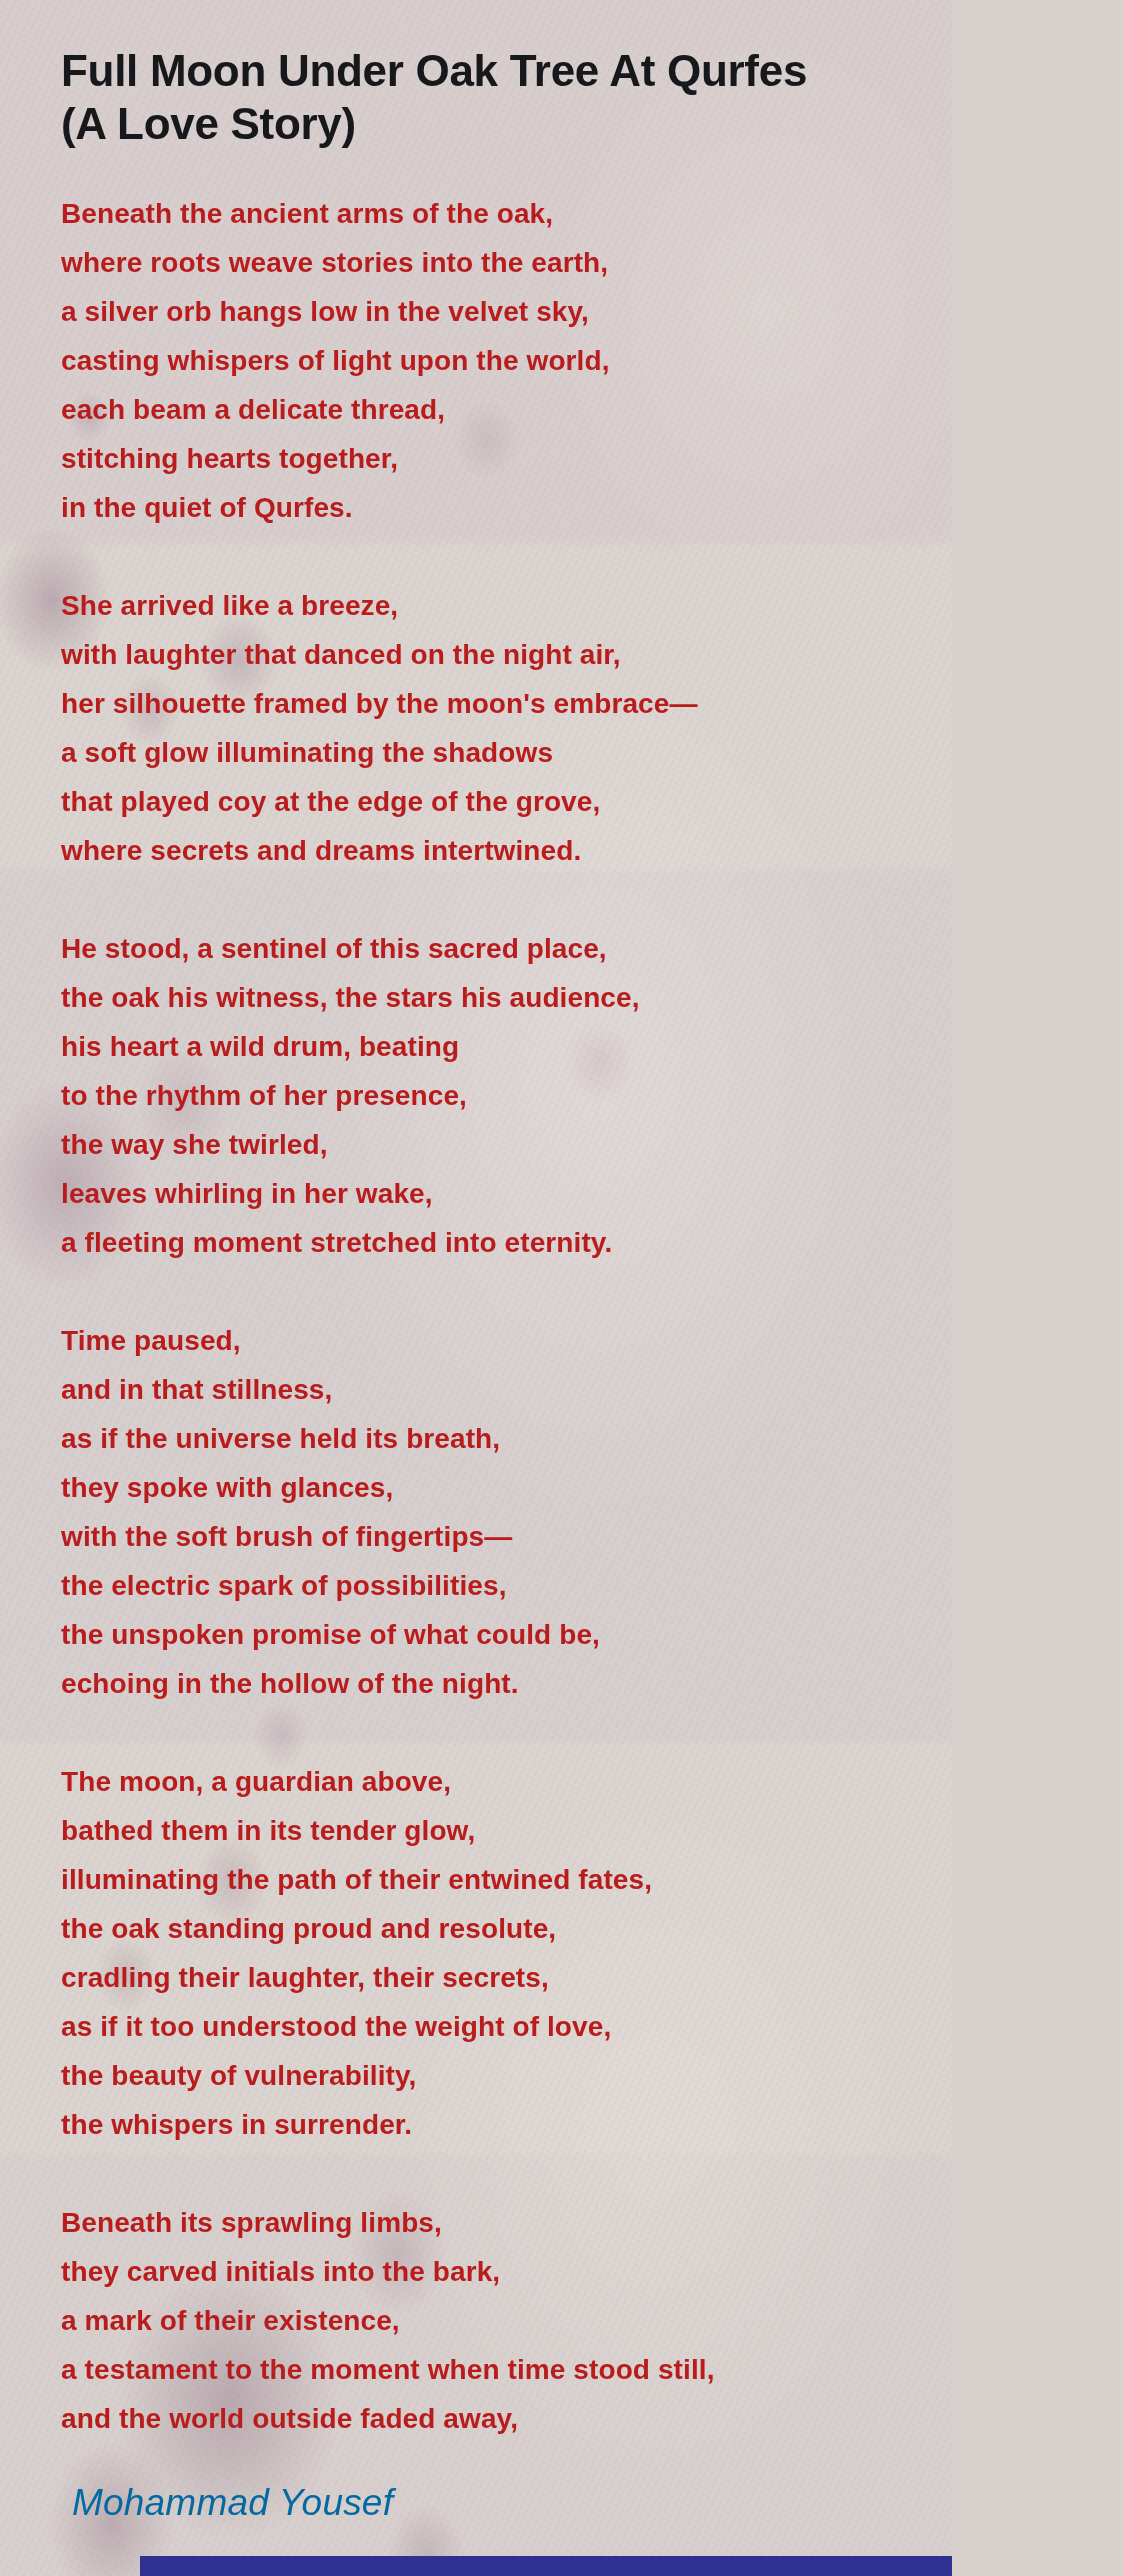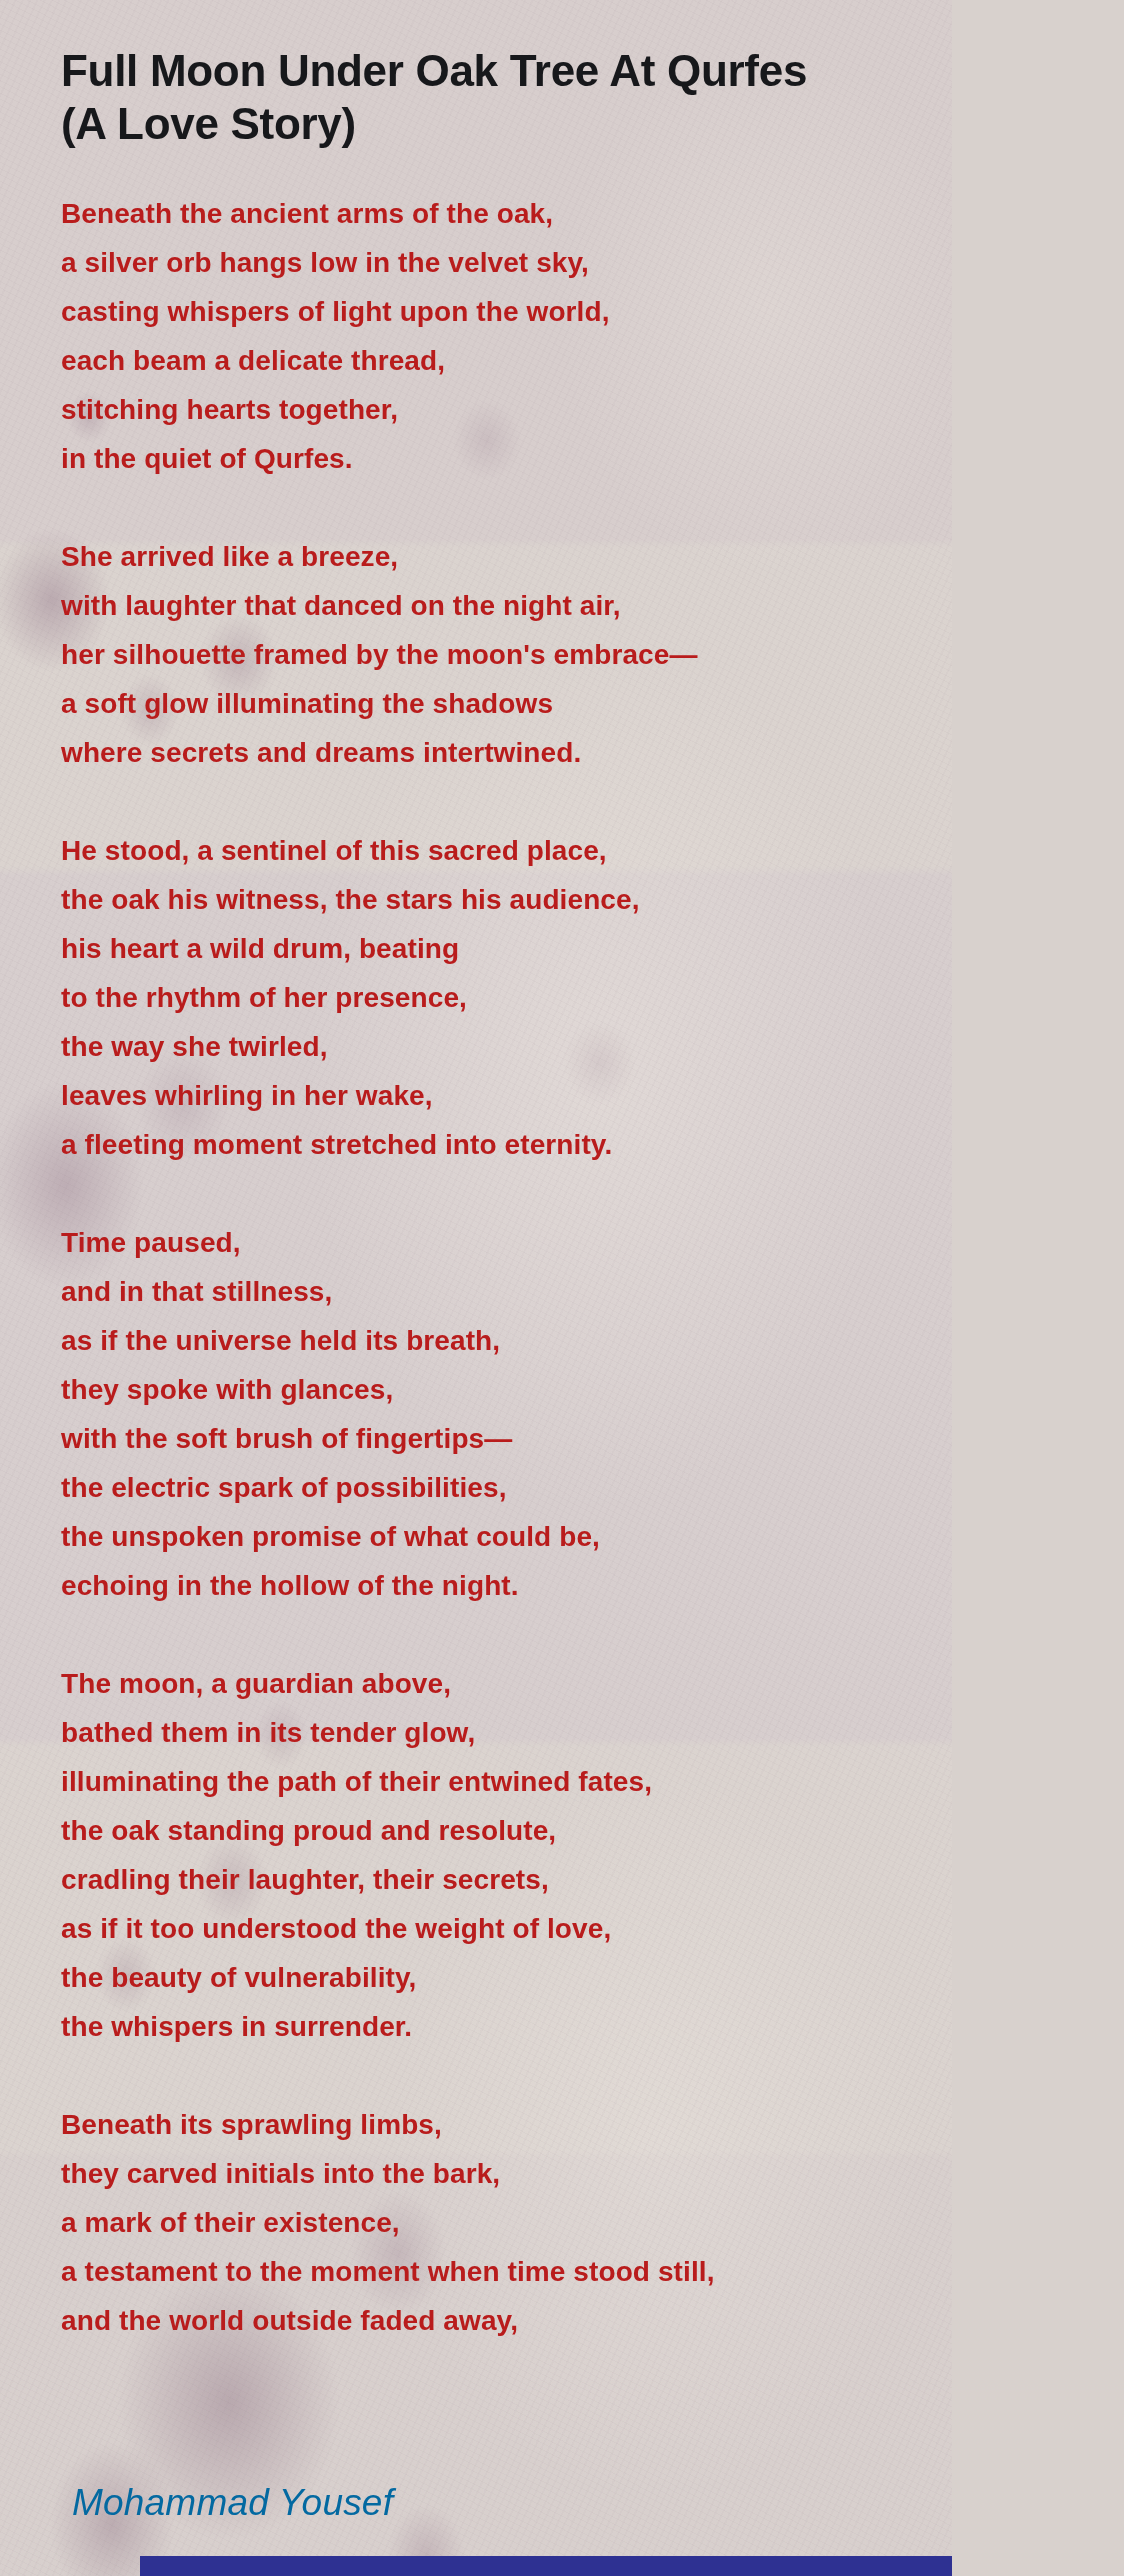--- a/index.html
+++ b/index.html
@@ -107,31 +107,33 @@
   <div class="texture"></div>
 
   <h1 class="title">
     <span class="tline">Full Moon Under Oak Tree At Qurfes</span>
     <span class="tline">(A Love Story)</span>
   </h1>
 
   <div class="poem">
       <div class="stanza">
         <div class="line">Beneath the ancient arms of the oak,</div>
+        <div class="line">where roots weave stories into the earth,</div>
         <div class="line">a silver orb hangs low in the velvet sky,</div>
         <div class="line">casting whispers of light upon the world,</div>
         <div class="line">each beam a delicate thread,</div>
         <div class="line">stitching hearts together,</div>
         <div class="line">in the quiet of Qurfes.</div>
       </div>
       <div class="stanza">
         <div class="line">She arrived like a breeze,</div>
         <div class="line">with laughter that danced on the night air,</div>
         <div class="line">her silhouette framed by the moon's embrace—</div>
         <div class="line">a soft glow illuminating the shadows</div>
+        <div class="line">that played coy at the edge of the grove,</div>
         <div class="line">where secrets and dreams intertwined.</div>
       </div>
       <div class="stanza">
         <div class="line">He stood, a sentinel of this sacred place,</div>
         <div class="line">the oak his witness, the stars his audience,</div>
         <div class="line">his heart a wild drum, beating</div>
         <div class="line">to the rhythm of her presence,</div>
         <div class="line">the way she twirled,</div>
         <div class="line">leaves whirling in her wake,</div>
         <div class="line">a fleeting moment stretched into eternity.</div>

